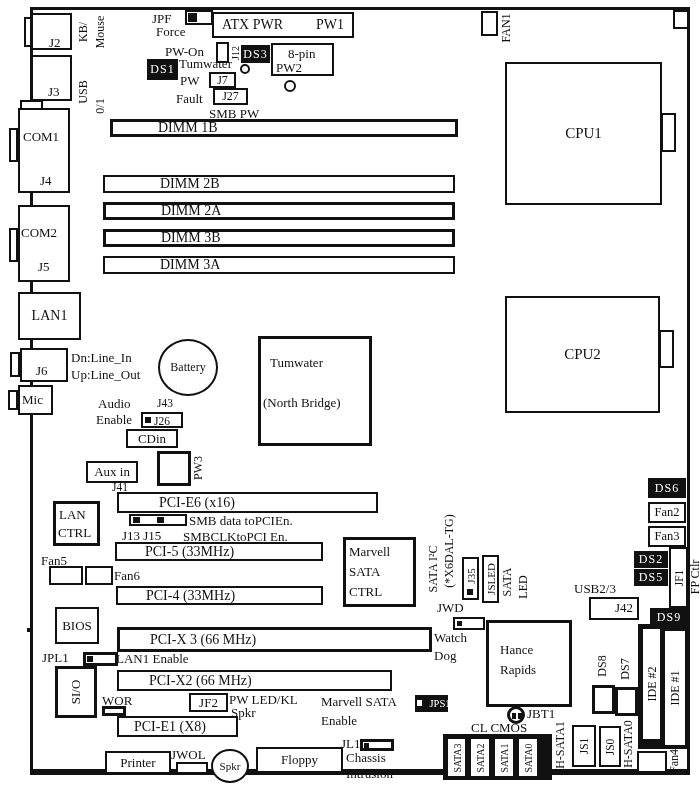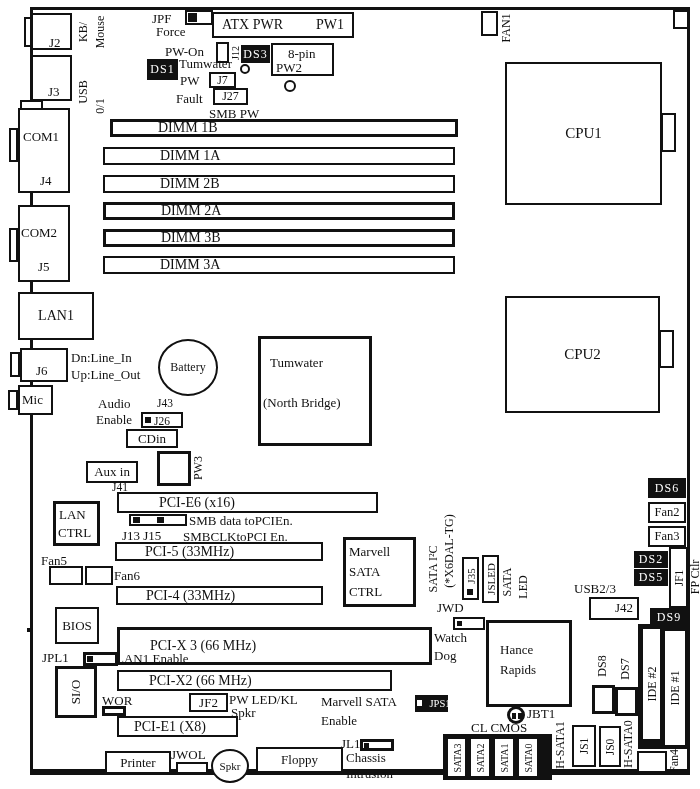--- a/index.html
+++ b/index.html
@@ -53,21 +53,21 @@
   <div class="b" style="left:9px;top:128px;width:9px;height:34px"></div>
   <div class="b" style="left:18px;top:108px;width:52px;height:85px"></div>
   <div class="t" style="left:23px;top:130px">COM1</div>
   <div class="t" style="left:40px;top:174px">J4</div>
 
   <div class="b" style="left:9px;top:228px;width:9px;height:34px"></div>
   <div class="b" style="left:18px;top:205px;width:52px;height:77px"></div>
   <div class="t" style="left:21px;top:226px">COM2</div>
   <div class="t" style="left:38px;top:260px">J5</div>
 
-  <div class="b cfit" style="left:18px;top:292px;width:76px;height:48px;font-size:14px">
+  <div class="b cfit" style="left:18px;top:292px;width:63px;height:48px;font-size:14px">
       <span>LAN1</span>
     </div>
 
   <div class="b" style="left:10px;top:352px;width:10px;height:25px"></div>
   <div class="b" style="left:20px;top:348px;width:48px;height:34px"></div>
   <div class="t" style="left:36px;top:364px">J6</div>
   <div class="t" style="left:71px;top:351px">Dn:Line_In</div>
   <div class="t" style="left:71px;top:368px">Up:Line_Out</div>
 
   <div class="b" style="left:8px;top:390px;width:10px;height:20px"></div>
@@ -110,23 +110,20 @@
 
   <div class="b" style="left:481px;top:11px;width:17px;height:25px"></div>
   <div class="v" style="left:498px;top:6px;width:16px;height:44px">
       <span>FAN1</span>
     </div>
   <div class="b" style="left:673px;top:10px;width:16px;height:19px"></div>
 
   <div class="b bt" style="left:110px;top:119px;width:348px;height:18px">
       <div class="slot-txt" style="padding-left:45px">DIMM 1B</div>
     </div>
-  <div class="b" style="left:103px;top:147px;width:352px;height:18px">
-      <div class="slot-txt" style="padding-left:55px">DIMM 1A</div>
-    </div>
   <div class="b" style="left:103px;top:175px;width:352px;height:18px">
       <div class="slot-txt" style="padding-left:55px">DIMM 2B</div>
     </div>
   <div class="b bt" style="left:103px;top:202px;width:352px;height:18px">
       <div class="slot-txt" style="padding-left:55px">DIMM 2A</div>
     </div>
   <div class="b bt" style="left:103px;top:229px;width:352px;height:18px">
       <div class="slot-txt" style="padding-left:55px">DIMM 3B</div>
     </div>
   <div class="b" style="left:103px;top:256px;width:352px;height:18px">
@@ -195,21 +192,21 @@
   <div class="t" style="left:114px;top:569px">Fan6</div>
 
   <div class="b" style="left:116px;top:586px;width:207px;height:19px">
       <div class="slot-txt" style="padding-left:28px">PCI-4 (33MHz)</div>
     </div>
 
   <div class="b cfit" style="left:55px;top:607px;width:44px;height:37px;font-size:13px">
       <span>BIOS</span>
     </div>
 
-  <div class="b bt" style="left:117px;top:627px;width:315px;height:38px">
+  <div class="b bt" style="left:117px;top:627px;width:315px;height:25px">
       <div class="slot-txt" style="padding-left:30px">PCI-X 3 (66 MHz)</div>
     </div>
 
   <div class="t" style="left:42px;top:651px">JPL1</div>
   <div class="b bt" style="left:83px;top:652px;width:35px;height:14px">
       <span class="sq" style="left:1px;top:1px;width:6px;height:6px"></span>
     </div>
   <div class="t" style="left:116px;top:652px">LAN1 Enable</div>
 
   <div class="b bt" style="left:55px;top:666px;width:42px;height:52px">

